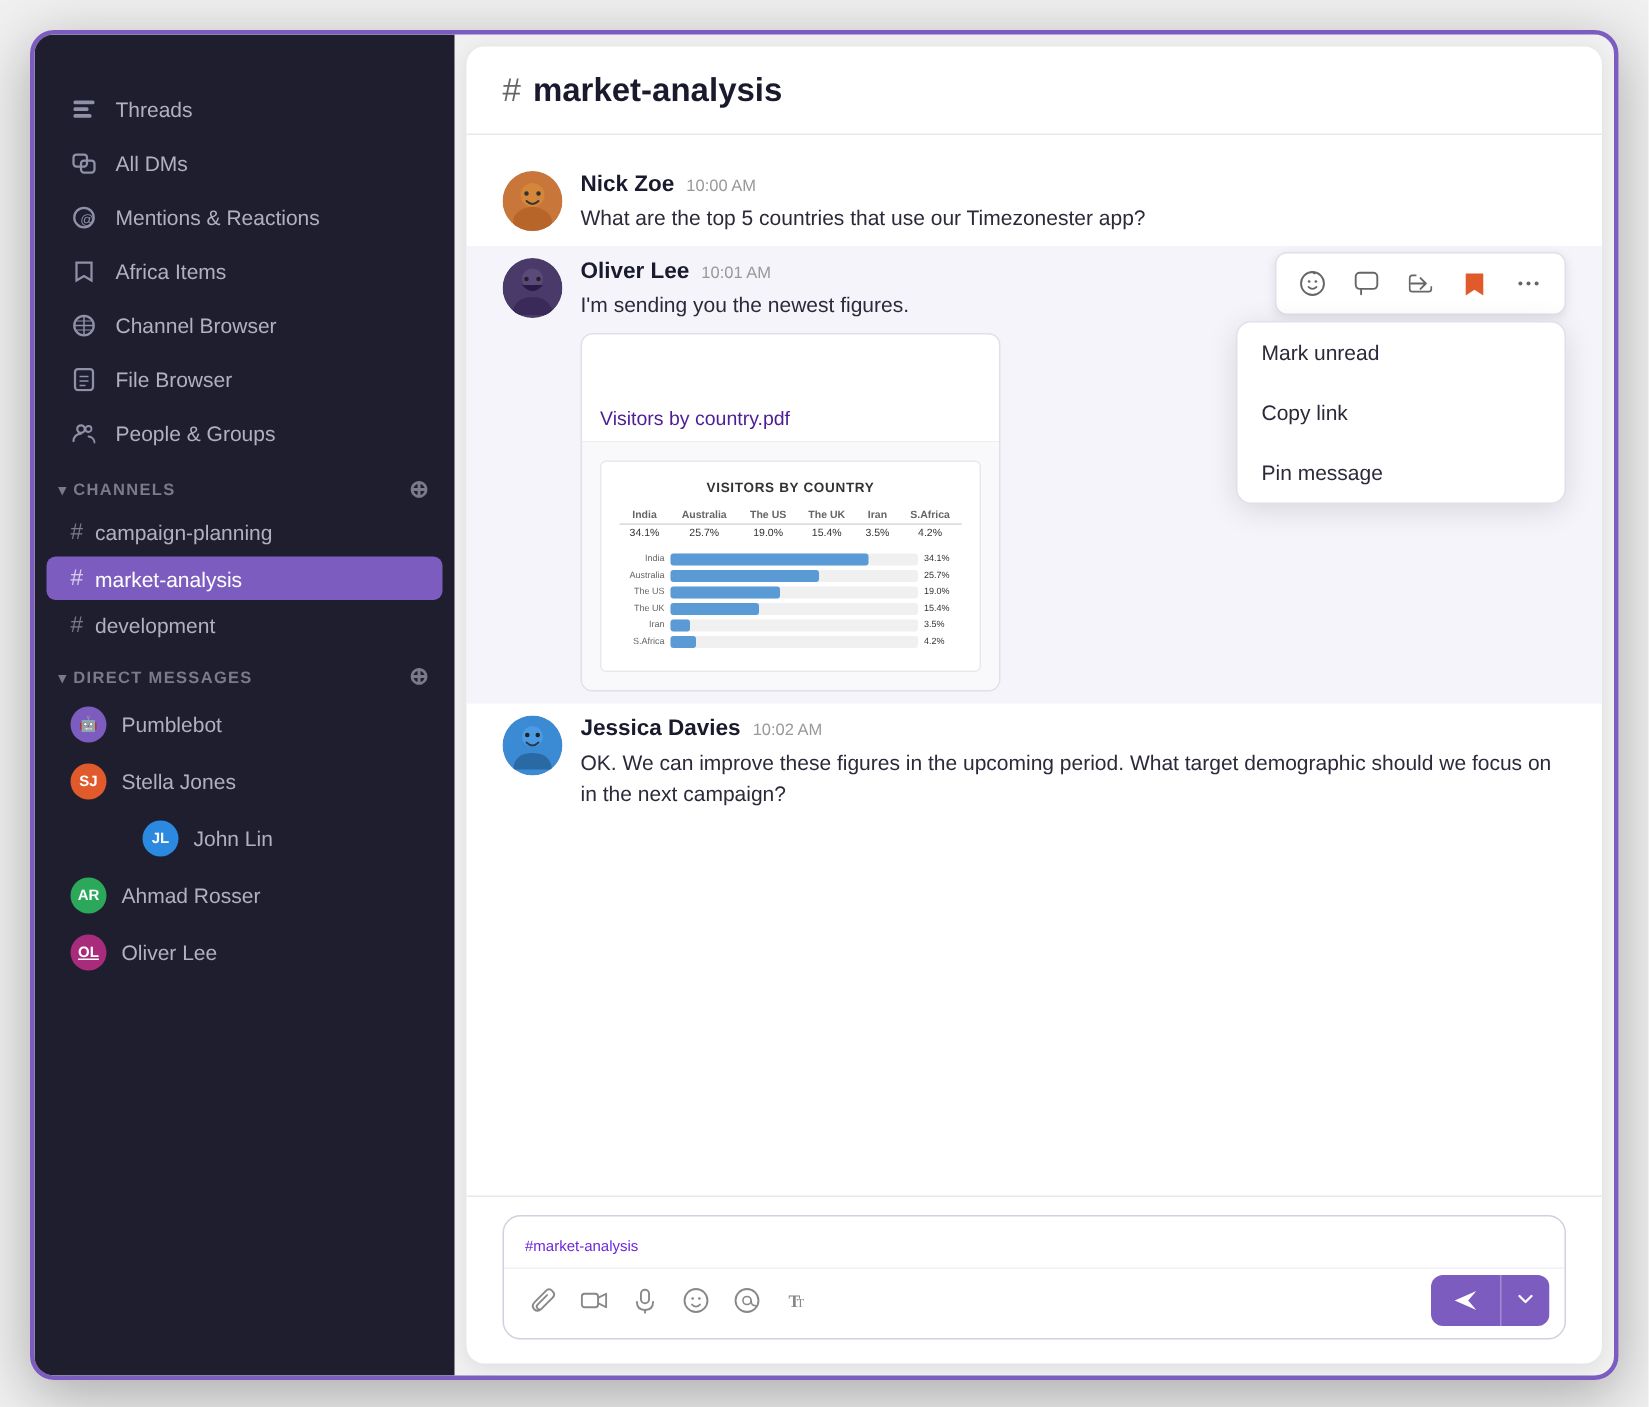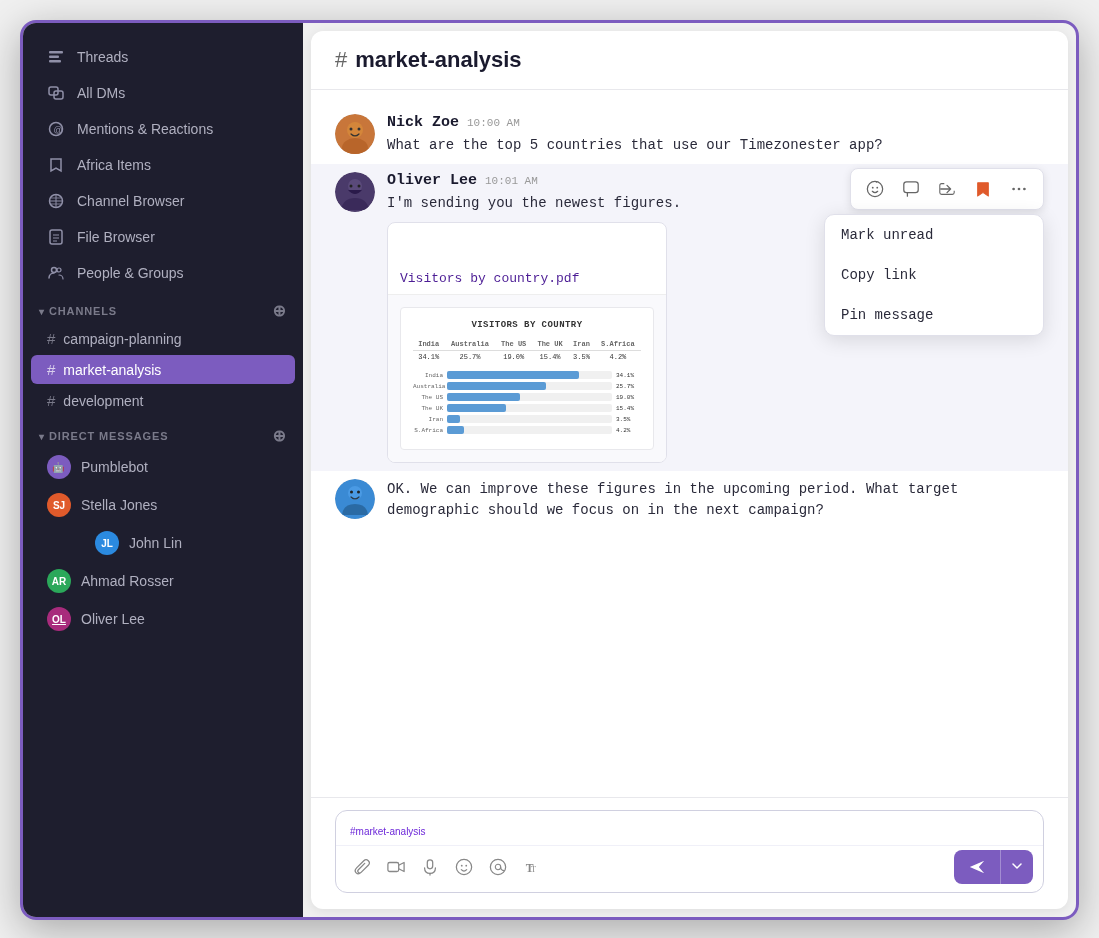--- a/index.html
+++ b/index.html
@@ -24,21 +24,21 @@
     }
 
     
     .sidebar {
       width: 280px;
       min-width: 280px;
       background: #1e1e2e;
       color: #c8c8d8;
       display: flex;
       flex-direction: column;
-      padding: 16px 0;
+      padding: 32px 0;
       overflow-y: auto;
     }
     .sidebar-nav-item {
       display: flex;
       align-items: center;
       gap: 12px;
       padding: 8px 16px;
       cursor: pointer;
       border-radius: 6px;
       margin: 1px 8px;
@@ -124,21 +124,20 @@
     }
     .chat-header-title {
       font-size: 22px;
       font-weight: 700;
       color: #1a1a2e;
     }
     .chat-messages {
       flex: 1;
       overflow-y: auto;
       padding: 16px 0;
-      font-family: Liberation Mono, monospace;
     }
     .message-row {
       display: flex;
       gap: 12px;
       padding: 8px 24px;
       position: relative;
     }
     .message-avatar {
       width: 40px; height: 40px;
       border-radius: 50%;
@@ -641,20 +640,24 @@
           <svg viewBox="0 0 40 40" xmlns="http://www.w3.org/2000/svg">
             <circle cx="20" cy="20" r="20" fill="#3a8ad4"></circle>
             <ellipse cx="20" cy="14" rx="7" ry="7" fill="#4a9ae4"></ellipse>
             <path d="M7 36 Q8 25 20 25 Q32 25 33 36" fill="#2a6aa4"></path>
             <circle cx="16.5" cy="13" r="1.5" fill="#222"></circle>
             <circle cx="23.5" cy="13" r="1.5" fill="#222"></circle>
             <path d="M16 18 Q20 22 24 18" stroke="#2a3a4a" stroke-width="1.2" fill="none" stroke-linecap="round"></path>
           </svg>
         </div>
         <div class="message-content">
+          <div class="message-header">
+            <span class="message-name">Jessica Davies</span>
+            <span class="message-time">10:02 AM</span>
+          </div>
           <div class="message-text">OK. We can improve these figures in the upcoming period. What target demographic should we focus on in the next campaign?</div>
         </div>
       </div>
     </div>
 
     <div class="chat-input-area">
       <div style="border: 1.5px solid #d0d0e0; border-radius: 12px; overflow: hidden; background: white;">
         <div style="padding: 10px 14px 6px;">
           <span style="font-size:10px; color:#6d28d9;">#market-analysis</span>
         </div>

